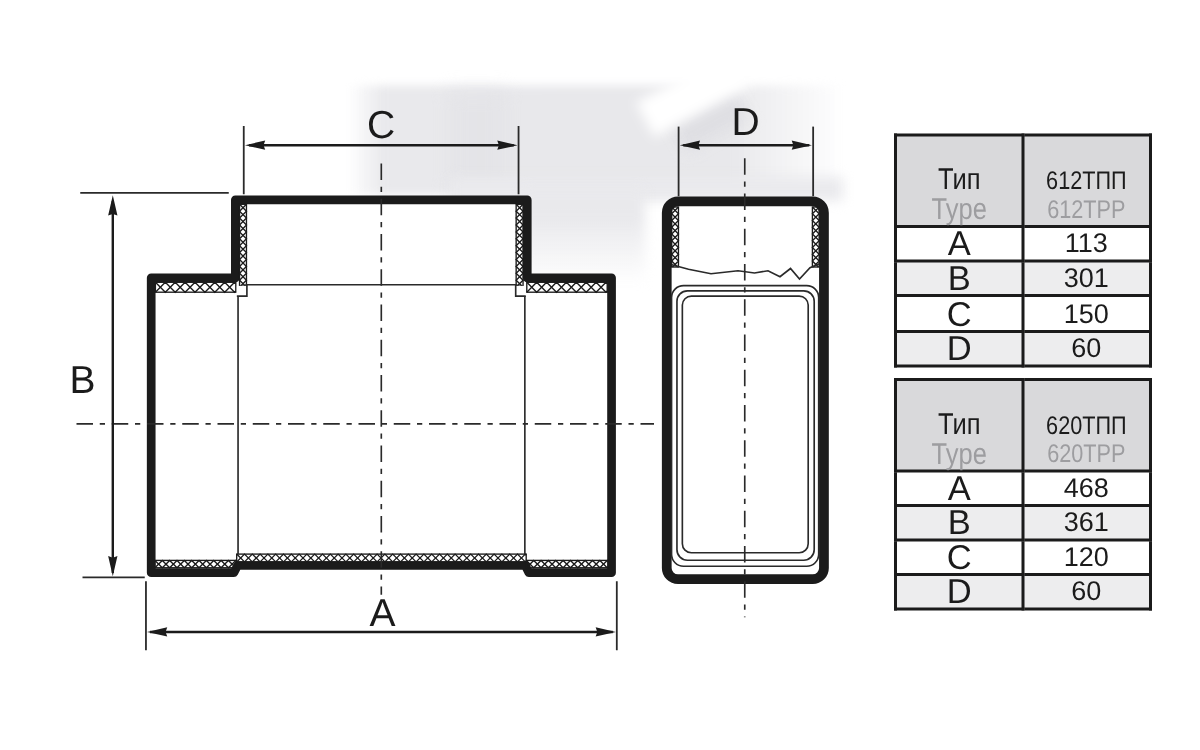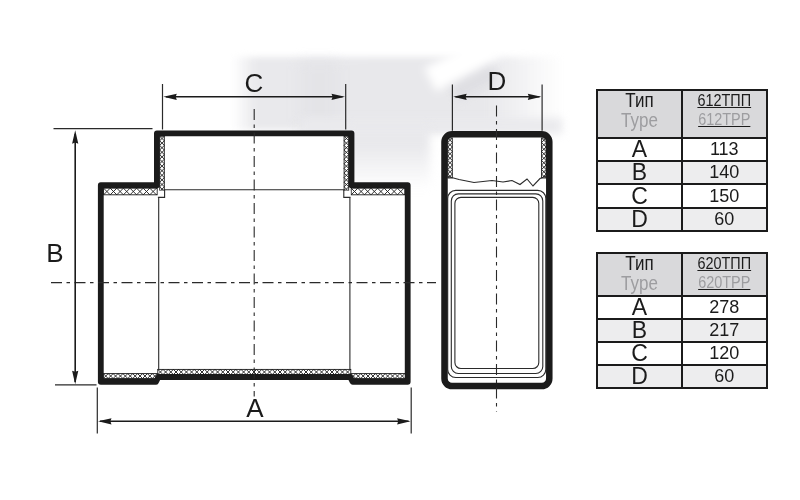--- a/index.html
+++ b/index.html
@@ -10,23 +10,23 @@
   #wm2{left:449px;top:68px;width:48px;height:24px;background:#dfdfe3;filter:blur(5px);transform:rotate(-28deg);}
   #wm3{left:298px;top:60px;width:40px;height:68px;background:#e2e2e6;filter:blur(6px);opacity:.6;}
   #wm4{left:426px;top:50px;width:72px;height:26px;background:#ffffff;filter:blur(4px);transform:rotate(-28deg);}
   #wm5{left:300px;top:118px;width:262px;height:16px;background:#eaeaed;filter:blur(4px);}
   #wm6{left:348px;top:126px;width:82px;height:64px;background:linear-gradient(to bottom, #e9e9ec 30%, rgba(234,234,237,0) 100%);filter:blur(4px);}
   svg{position:absolute;left:0;top:0;}
   table{border-collapse:collapse;position:absolute;left:596px;table-layout:fixed;}
   #t1{top:89px;}
   #t2{top:252px;}
   td{border:2px solid #1b1b1b;text-align:center;vertical-align:middle;padding:0;color:#1b1b1b;}
-  td.hd{background:#d9d9db;vertical-align:top;padding-top:0;}
+  td.hd{background:#d9d9db;vertical-align:top;padding-top:20px;}
   .c1{width:83px;}
-  .c2{width:82.5px;text-decoration:underline;}
+  .c2{width:82.5px;}
   .tp1{font-size:20px;line-height:19px;color:#1b1b1b;transform:scaleX(.85);}
   .tp2{font-size:20px;line-height:20px;color:#9d9da0;transform:scaleX(.85);}
   .tt1{font-size:17px;line-height:19px;color:#1b1b1b;transform:scaleX(.85);}
   .tt2{font-size:17px;line-height:19px;color:#9d9da0;transform:scaleX(.85);}
   tr.odd td{background:#ededee;}
   td.v1{font-size:23px;line-height:21px;}
   td.v2{font-size:18px;line-height:17px;}
 </style>
 </head>
 <body>
@@ -151,21 +151,21 @@
           <div class="tt1">612ТПП</div>
           <div class="tt2">612TPP</div>
         </td>
   </tr>
   <tr style="height:21.5px;">
         <td class="v1">A</td>
         <td class="v2">113</td>
       </tr>
   <tr class="odd" style="height:22.5px;">
         <td class="v1">B</td>
-        <td class="v2">140</td>
+        <td class="v2">301</td>
       </tr>
   <tr style="height:24px;">
         <td class="v1">C</td>
         <td class="v2">150</td>
       </tr>
   <tr class="odd" style="height:23px;">
         <td class="v1">D</td>
         <td class="v2">60</td>
       </tr>
 </tbody>
@@ -178,25 +178,25 @@
           <div class="tp1">Тип</div>
           <div class="tp2">Type</div>
         </td>
     <td class="hd c2">
           <div class="tt1">620ТПП</div>
           <div class="tt2">620TPP</div>
         </td>
   </tr>
   <tr style="height:23px;">
         <td class="v1">A</td>
-        <td class="v2">278</td>
+        <td class="v2">468</td>
       </tr>
   <tr class="odd" style="height:23px;">
         <td class="v1">B</td>
-        <td class="v2">217</td>
+        <td class="v2">361</td>
       </tr>
   <tr style="height:23px;">
         <td class="v1">C</td>
         <td class="v2">120</td>
       </tr>
   <tr class="odd" style="height:22px;">
         <td class="v1">D</td>
         <td class="v2">60</td>
       </tr>
 </tbody>

